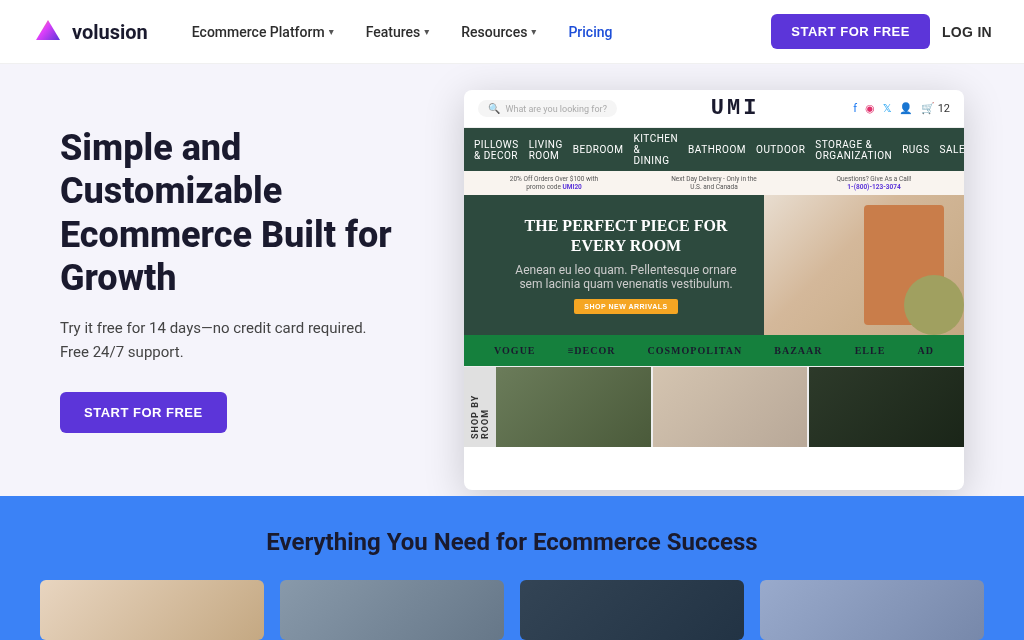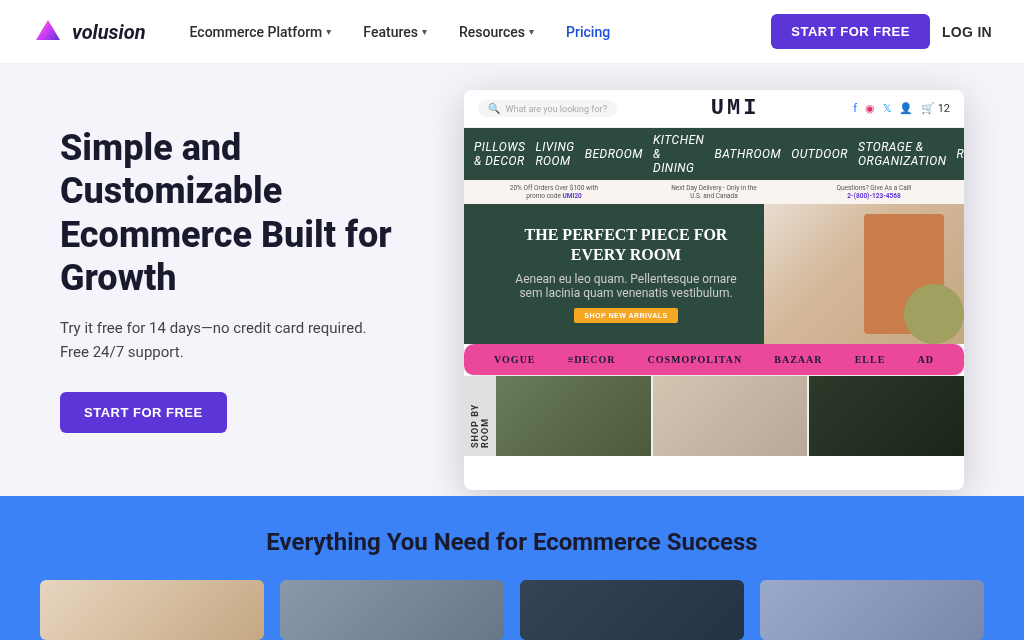--- a/index.html
+++ b/index.html
@@ -21,21 +21,20 @@
       border-bottom: 1px solid #f0f0f0;
       position: relative;
       z-index: 10;
     }
     .nav-logo {
       display: flex;
       align-items: center;
       gap: 8px;
       margin-right: 32px;
       text-decoration: none;
-      font-style: italic;
     }
     .logo-icon {
       width: 32px;
       height: 32px;
     }
     .logo-text {
       font-size: 20px;
       font-weight: 700;
       color: #1a1a2e;
     }
@@ -193,25 +192,24 @@
 
     
     .store-nav {
       background: #2d4a3e;
       padding: 5px 10px;
       display: flex;
       gap: 10px;
       align-items: center;
     }
     .store-nav-item {
-      font-size: 12px;
+      font-size: 10px;
       color: #fff;
       text-transform: uppercase;
       letter-spacing: 0.5px;
-      font-style: italic;
     }
 
     
     .store-banners {
       display: flex;
       background: #f9f4ef;
       padding: 4px 10px;
       justify-content: space-between;
     }
     .store-banner-item {
@@ -290,23 +288,22 @@
       background: #a0a060;
       border-radius: 50%;
     }
 
     
     .store-logos {
       display: flex;
       align-items: center;
       justify-content: space-around;
       padding: 10px 14px;
-      background: #ec4899;
+      background: #15803d;
       border-bottom: 1px solid #eee;
-      border-radius: 10px;
     }
     .store-logo-item {
       font-size: 10px;
       font-weight: 800;
       color: #1a1a2e;
       letter-spacing: 1px;
       font-family: Georgia, serif;
     }
     .store-logo-item.bold-serif { font-family: Georgia, serif; font-weight: 900; }
 
@@ -447,21 +444,21 @@
         <span class="store-nav-item">BATHROOM</span>
         <span class="store-nav-item">OUTDOOR</span>
         <span class="store-nav-item">STORAGE &amp; ORGANIZATION</span>
         <span class="store-nav-item">RUGS</span>
         <span class="store-nav-item">SALE</span>
       </div>
 
       <div class="store-banners">
         <div class="store-banner-item">20% Off Orders Over $100 with<br>promo code <span>UMI20</span></div>
         <div class="store-banner-item">Next Day Delivery - Only in the<br>U.S. and Canada</div>
-        <div class="store-banner-item">Questions? Give As a Call!<br><span>2-(800)-123-4568</span></div>
+        <div class="store-banner-item">Questions? Give As a Call!<br><span>1-(800)-123-3074</span></div>
       </div>
 
       <div class="store-hero">
         <div class="store-hero-text">
           <div class="store-hero-title">THE PERFECT PIECE FOR EVERY ROOM</div>
           <div class="store-hero-sub">Aenean eu leo quam. Pellentesque ornare sem lacinia quam venenatis vestibulum.</div>
           <button class="store-hero-btn">SHOP NEW ARRIVALS</button>
         </div>
         <div class="store-hero-img"></div>
       </div>

